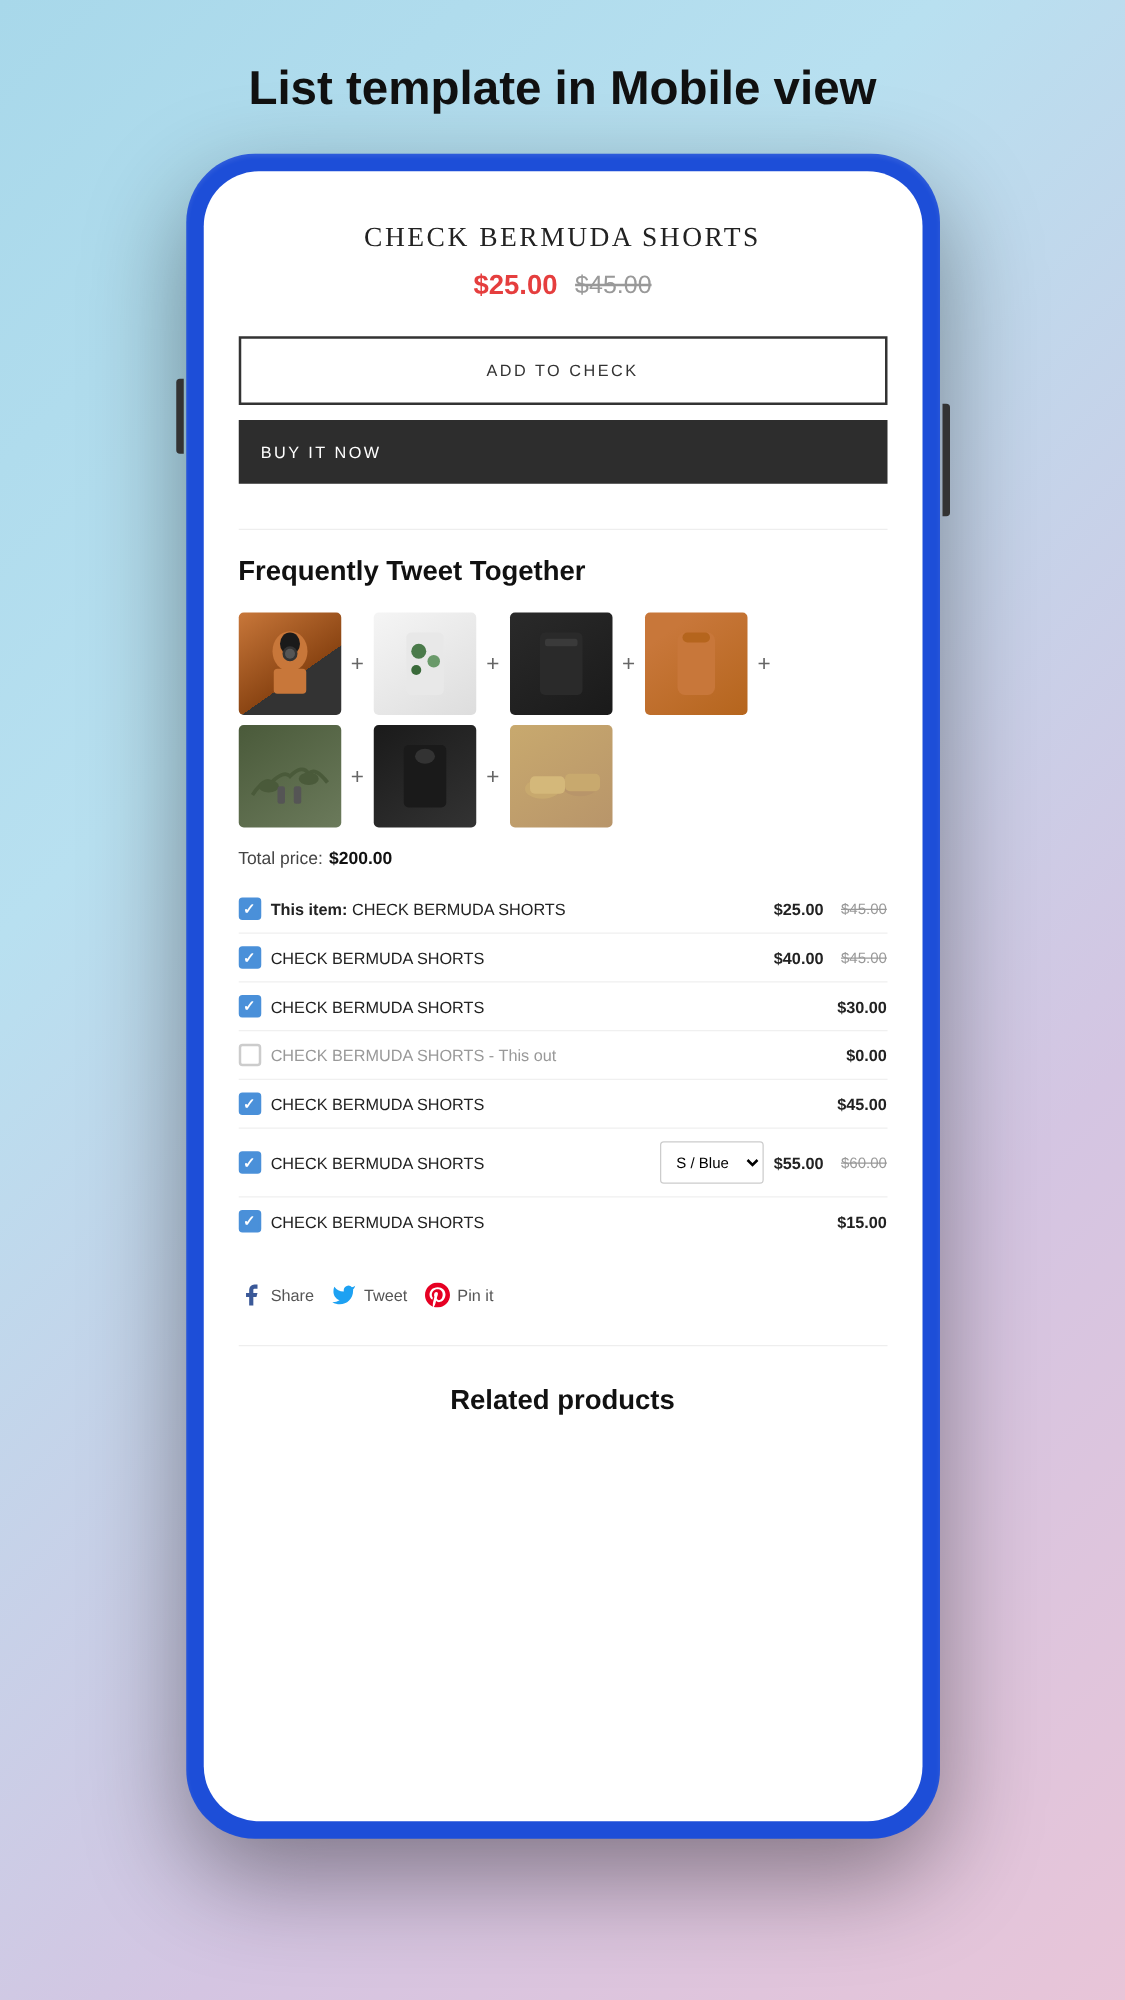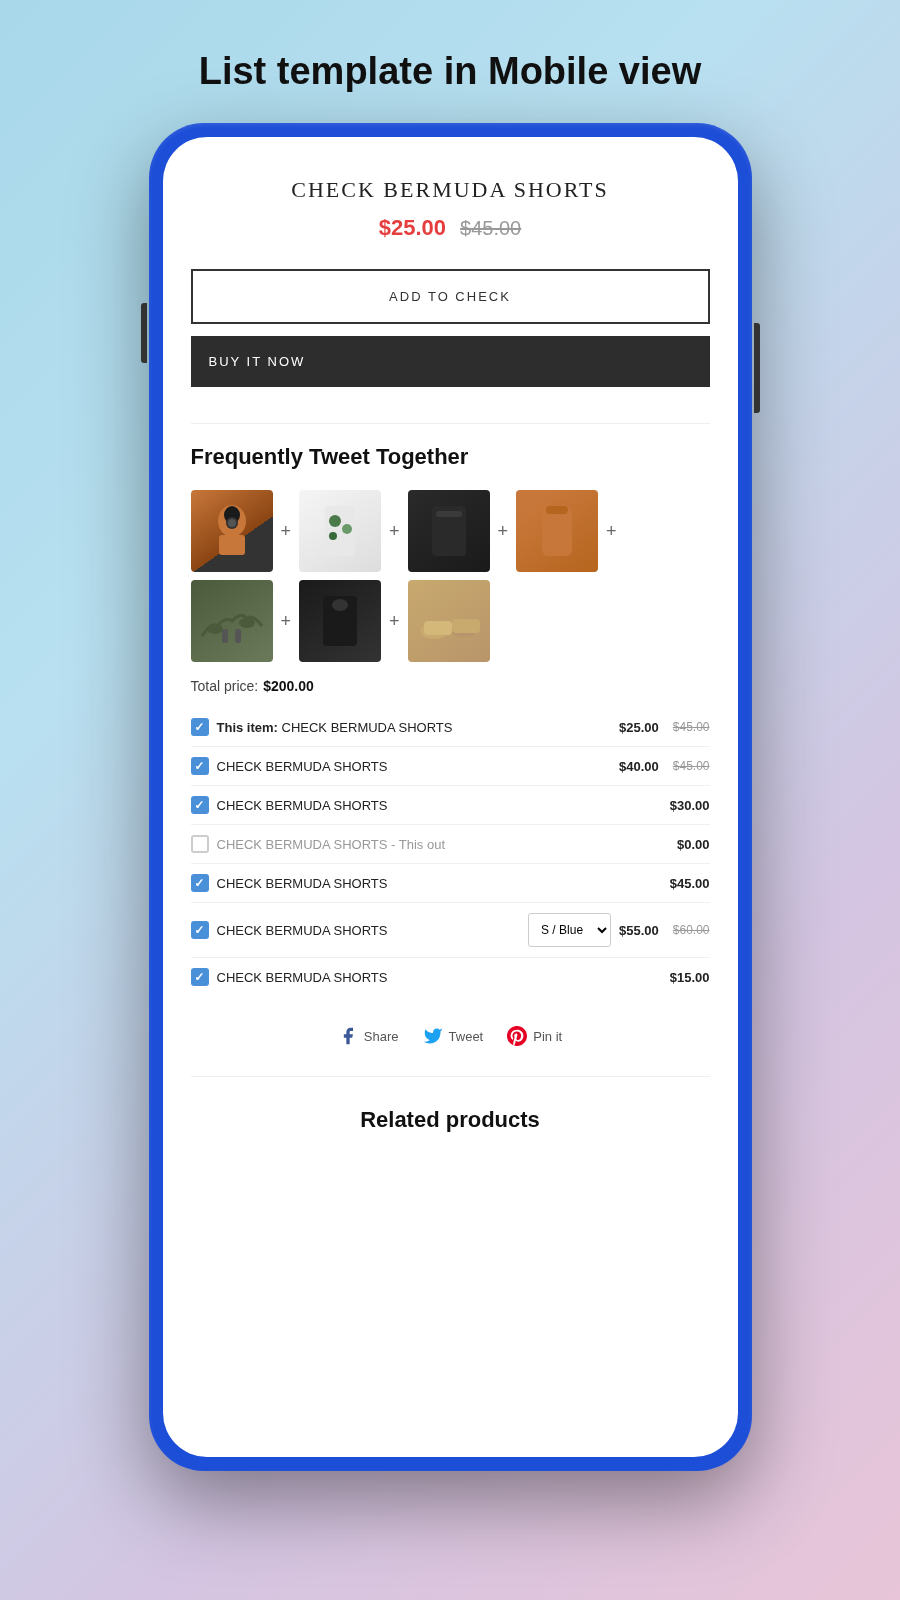--- a/index.html
+++ b/index.html
@@ -282,22 +282,21 @@
       background: #fff;
     }
 
     .sold-out-label {
       color: #999;
     }
 
     
     .social-row {
       display: flex;
-      justify-content: center;
-      gap: 24px;
+      gap: 14px;
       margin: 20px 0 30px;
     }
 
     .social-btn {
       display: flex;
       align-items: center;
       gap: 6px;
       font-size: 13px;
       color: #555;
       cursor: pointer;

